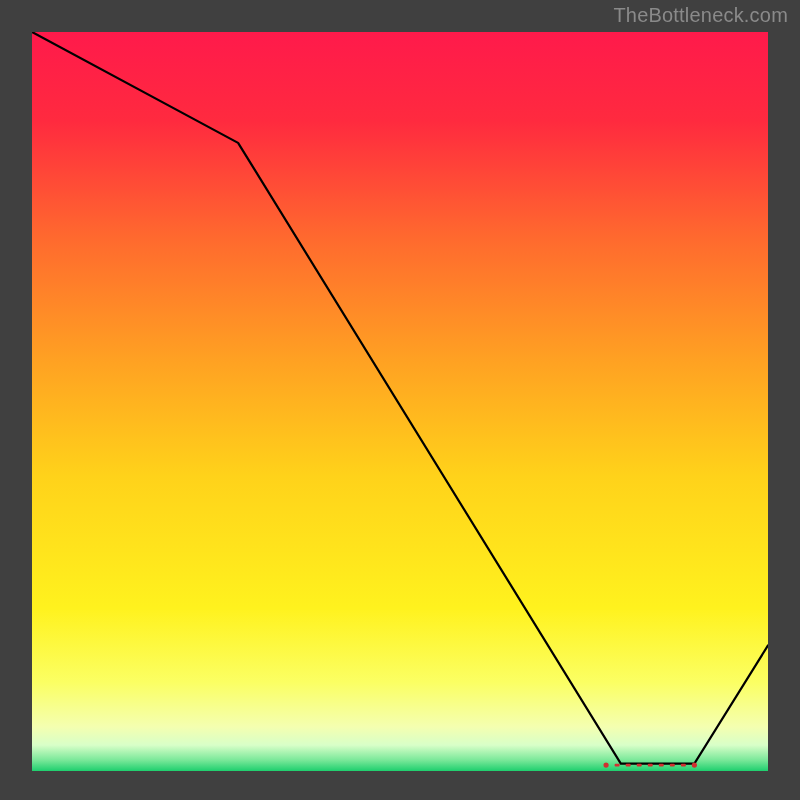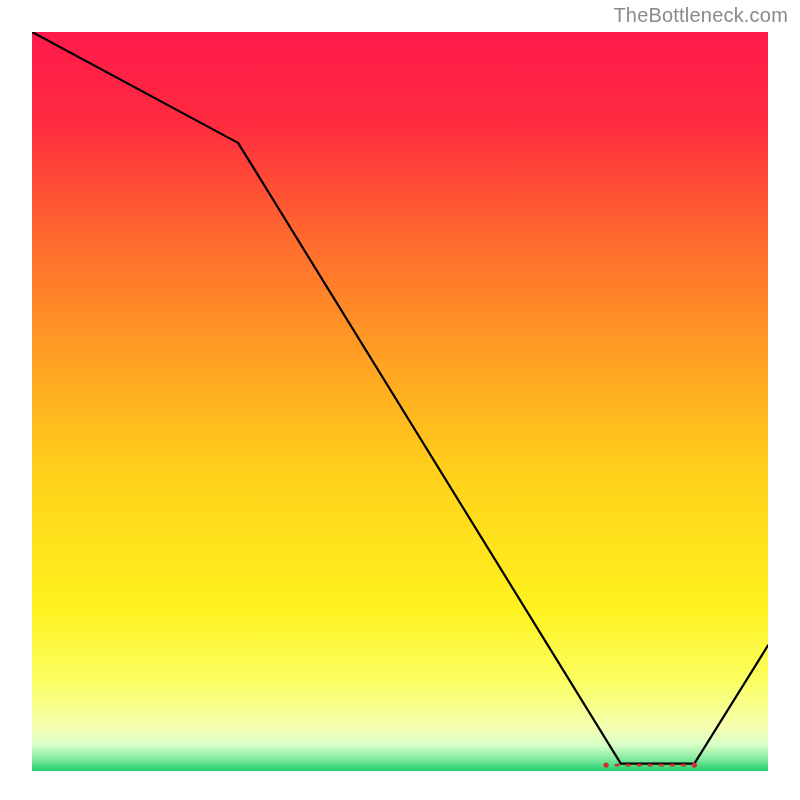--- a/index.html
+++ b/index.html
@@ -7,21 +7,21 @@
     padding: 0;
     width: 800px;
     height: 800px;
     background: #000;
     overflow: hidden;
     font-family: Arial, Helvetica, sans-serif;
   }
   .outer {
     width: 800px;
     height: 800px;
-    background: #ffffff;
+    background: #404040;
     position: relative;
   }
   .attribution {
     position: absolute;
     top: 4px;
     right: 12px;
     color: #8a8a8a;
     font-size: 20px;
     font-weight: 400;
     letter-spacing: 0.2px;

